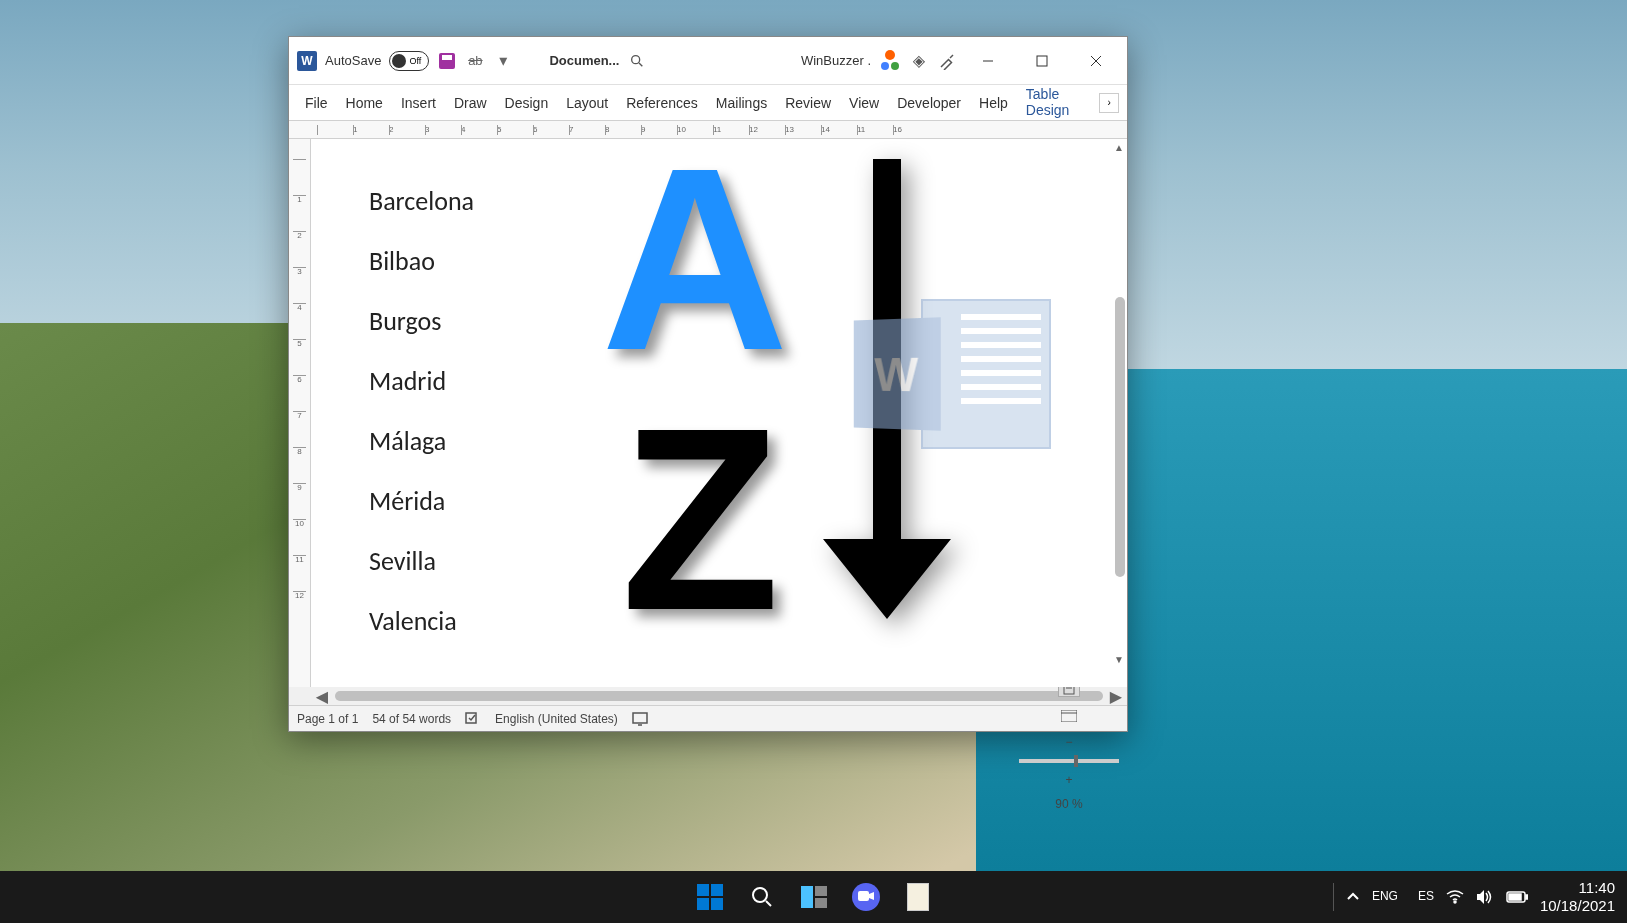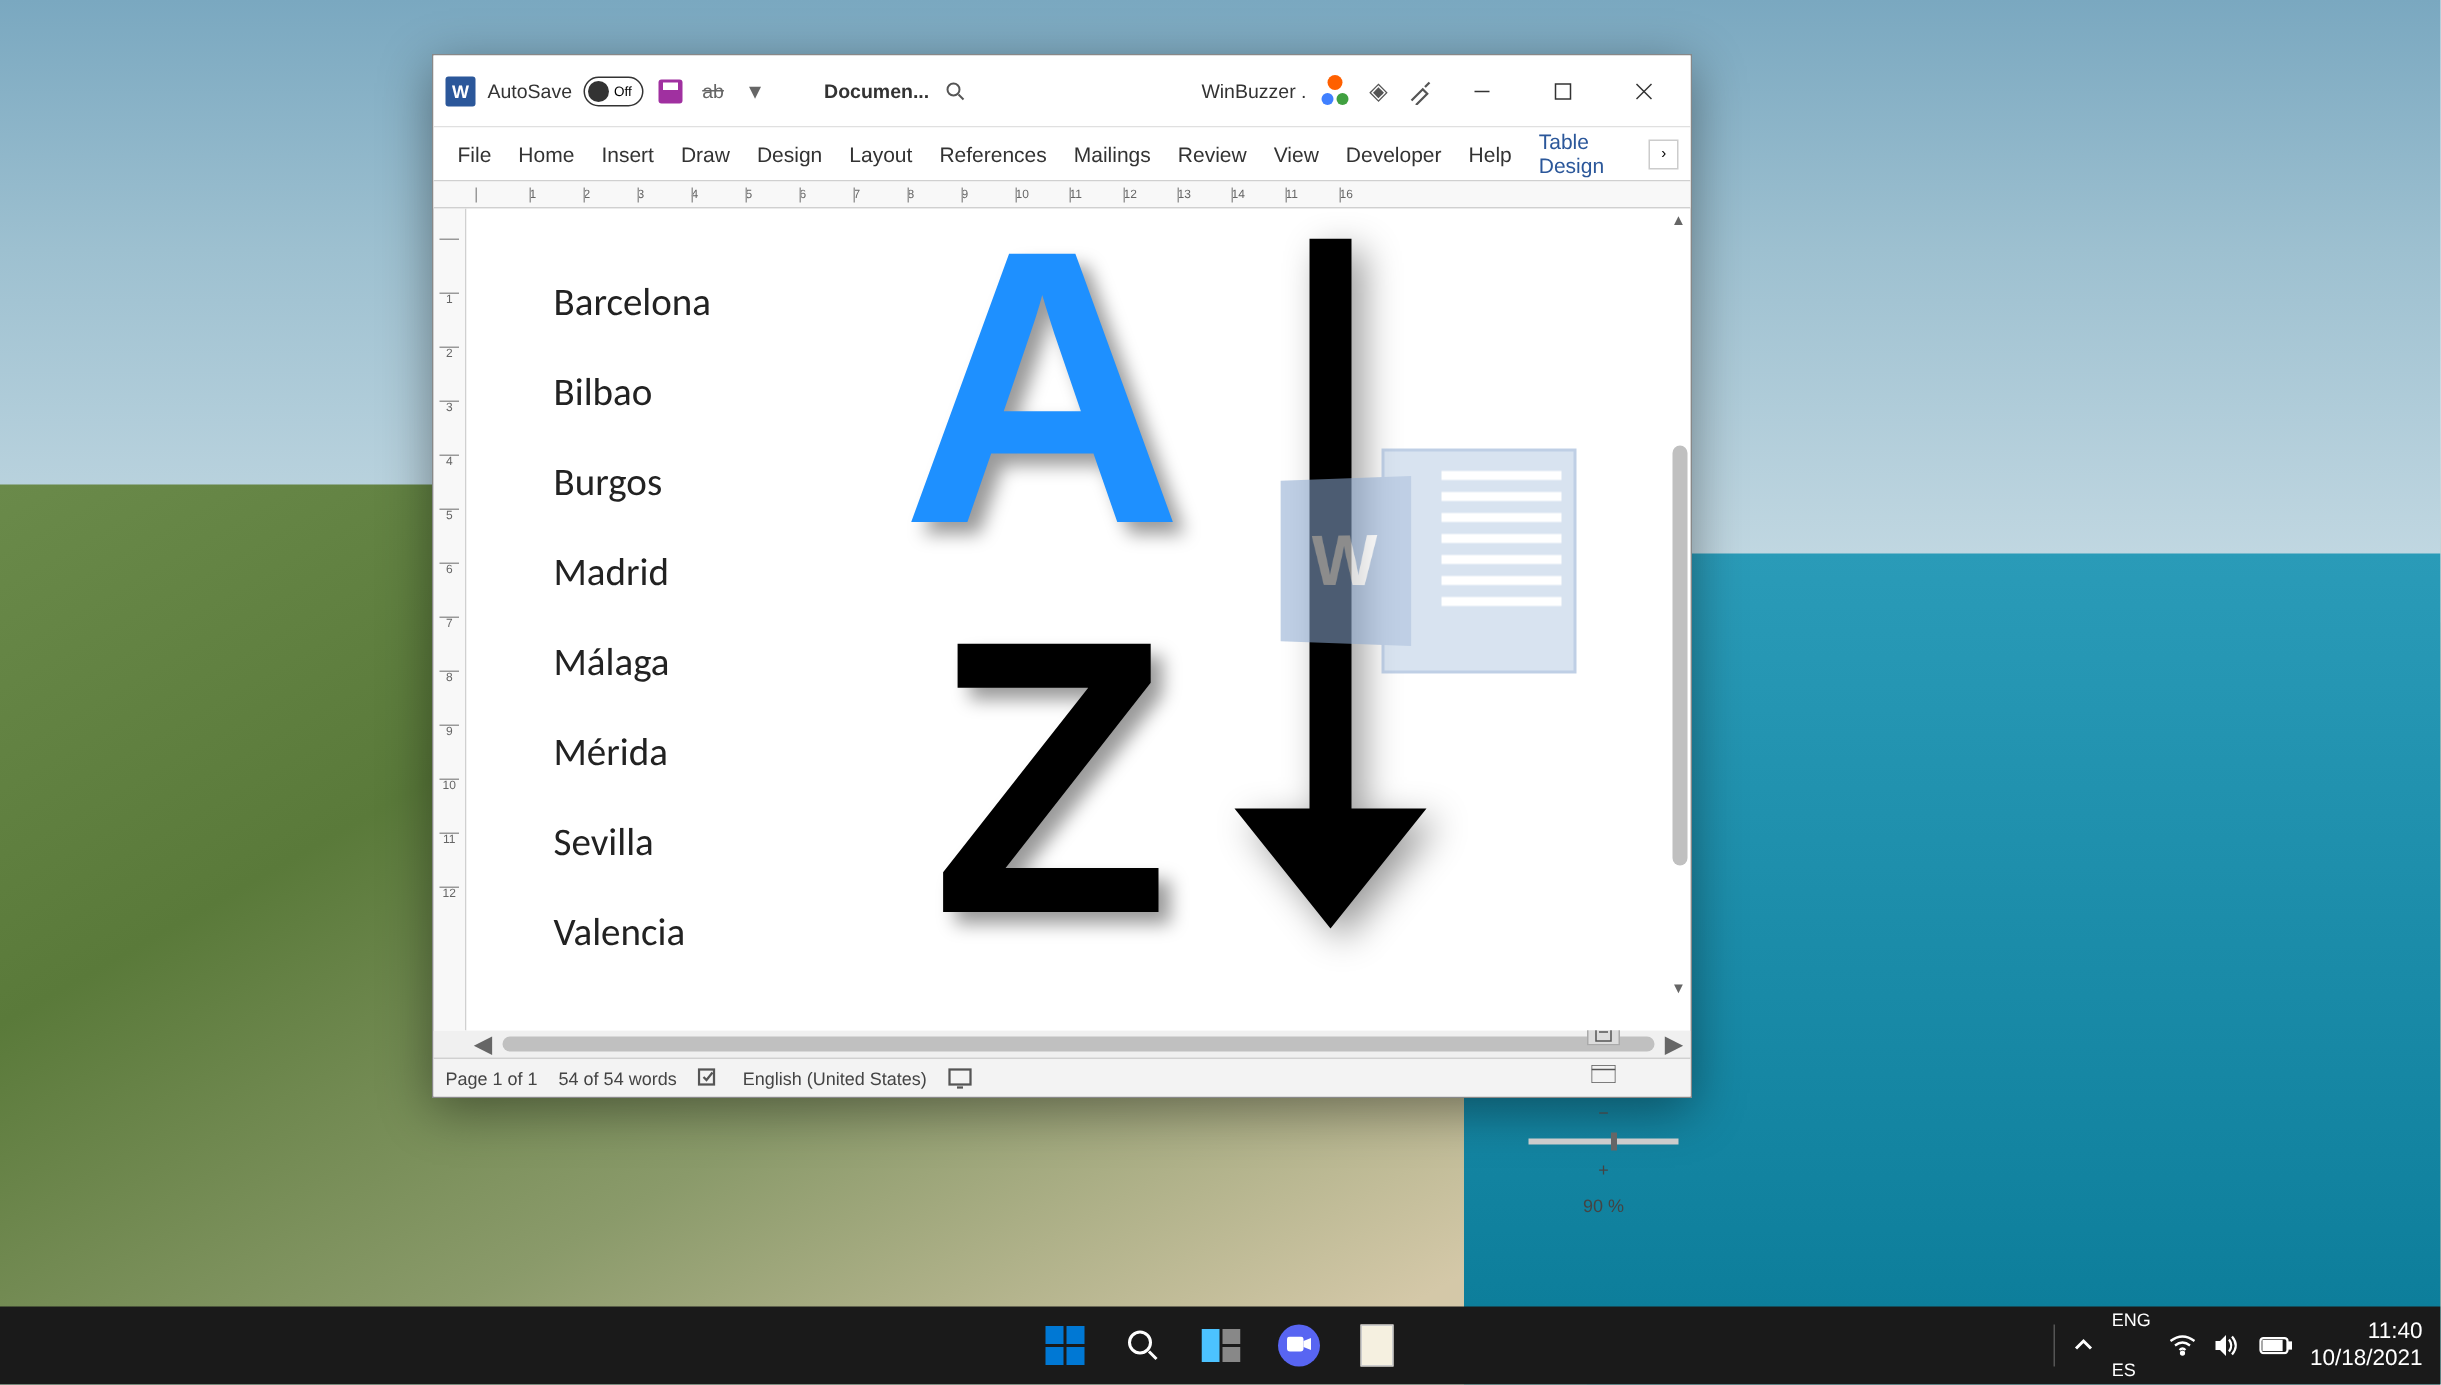--- a/index.html
+++ b/index.html
@@ -65,21 +65,21 @@
 .view-btn.active { background: #ddd; border-color: #aaa; }
 .zoom-slider { width: 100px; height: 4px; background: #ccc; position: relative; }
 .zoom-slider-thumb { position: absolute; left: 55%; top: -4px; width: 4px; height: 12px; background: #666; }
 .taskbar { position: absolute; bottom: 0; left: 0; right: 0; height: 52px; background: #1a1a1a; display: flex; align-items: center; }
 .taskbar-center { position: absolute; left: 50%; transform: translateX(-50%); display: flex; gap: 8px; align-items: center; }
 .task-icon { width: 44px; height: 44px; display: flex; align-items: center; justify-content: center; cursor: pointer; border-radius: 4px; }
 .win-start { display: grid; grid-template-columns: 1fr 1fr; grid-template-rows: 1fr 1fr; gap: 2px; width: 26px; height: 26px; }
 .win-start div { background: #0078d4; }
 .taskbar-right { position: absolute; right: 12px; display: flex; align-items: center; gap: 12px; color: #fff; font-size: 12px; }
 .tray-divider { width: 1px; height: 28px; background: #555; }
-.lang-block { display: flex; flex-direction: column; line-height: 1.1; font-size: 12px; gap: 20px; }
+.lang-block { display: flex; line-height: 1.1; font-size: 12px; gap: 20px; }
 .tray-icon { display: flex; align-items: center; justify-content: center; cursor: pointer; }
 .clock-block { display: flex; flex-direction: column; align-items: flex-end; line-height: 1.2; font-size: 15px; }
 </style>
 </head>
 <body>
 
 <div class="desktop-bg">
   <div class="sky"></div>
   <div class="land"></div>
   <div class="sea"></div>

